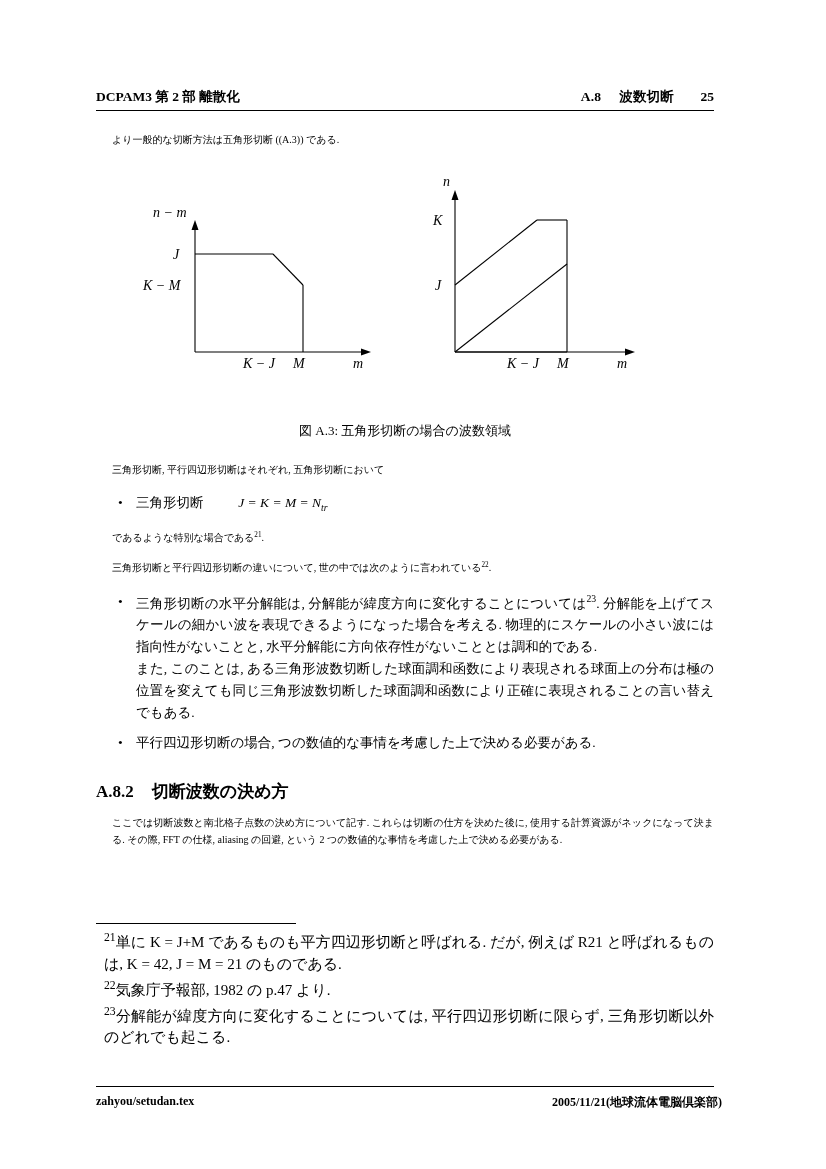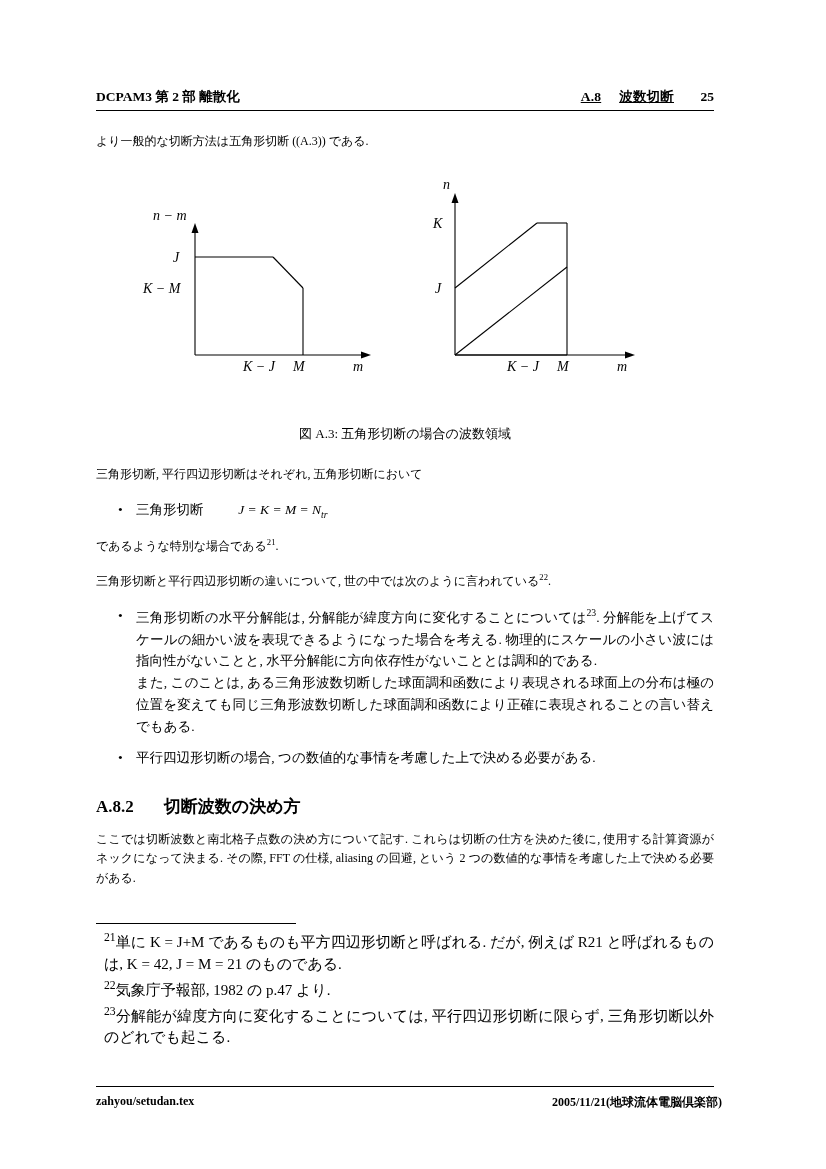--- a/index.html
+++ b/index.html
@@ -35,40 +35,40 @@
     display: flex;
     align-items: baseline;
   }
   .runhead .left { flex: 0 0 auto; }
   .runhead .right {
     margin-left: auto;
     display: flex;
     align-items: baseline;
     gap: 18px;
   }
-  .runhead .sec { letter-spacing: 0.2px; text-decoration: underline; }
+  .runhead .sec { letter-spacing: 0.2px; }
   .runhead .pageno { min-width: 22px; text-align: right; }
   .rule {
     position: absolute;
     left: 96px;
     right: 96px;
     top: 110px;
     border-top: 1.1px solid #000;
   }
 
   
   .content {
     position: absolute;
     left: 96px;
     right: 96px;
     top: 132px;
   }
   p.para {
-    margin: 0 0 14px 0;
-    font-size: 12px;
+    margin: 0 0 14px 16px;
+    font-size: 10px;
     line-height: 1.62;
     text-align: justify;
   }
   .tight { margin-bottom: 6px; }
 
   .math { font-family: "Liberation Serif", serif; font-style: italic; margin-top: 12px; }
   sub.sb { font-size: 0.72em; font-style: italic; }
   sup.fn { font-size: 0.72em; vertical-align: super; font-style: normal; }
 
   
@@ -105,21 +105,20 @@
   .itemgap { margin-bottom: 12px; }
   .mathgap { display: inline-block; width: 28px; }
 
   
   h2.sec {
     font-size: 17px;
     font-weight: bold;
     margin: 26px 0 12px 0;
     display: flex;
     align-items: baseline;
-    gap: 12px;
   }
   h2.sec .num { margin-right: 18px; }
 
   
   .footnotes {
     position: absolute;
     left: 96px;
     right: 96px;
     bottom: 118px;
   }

